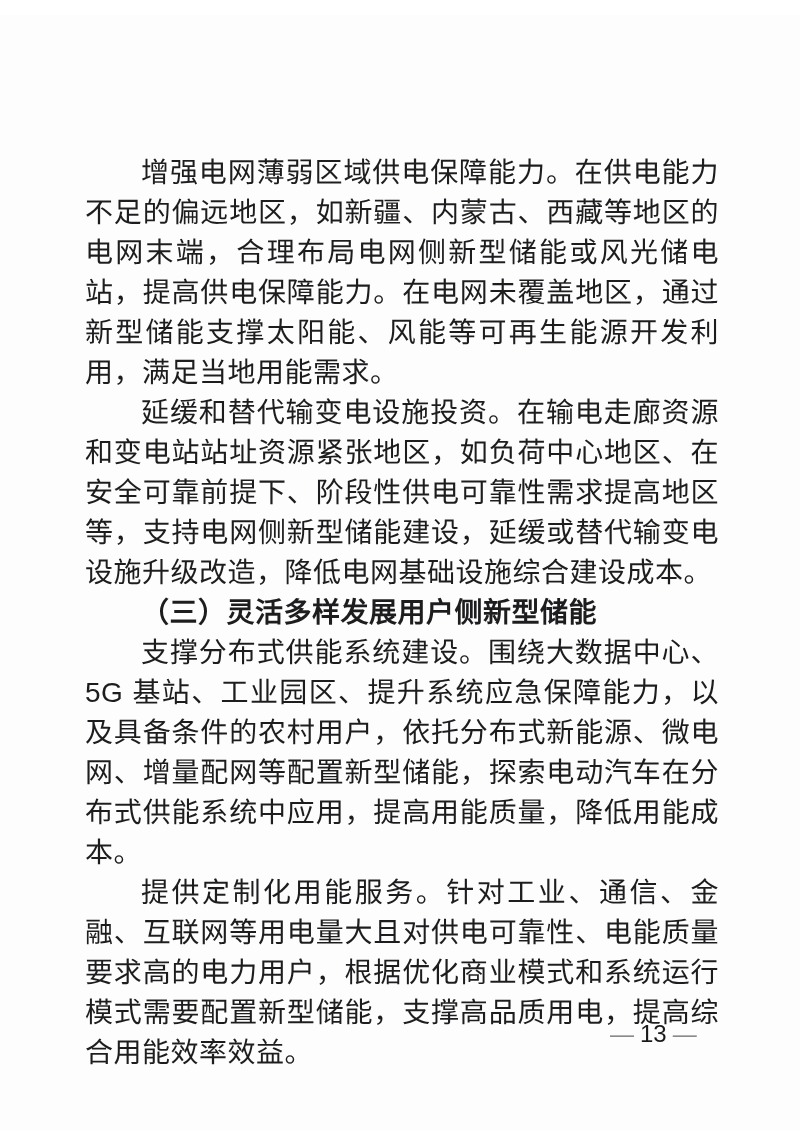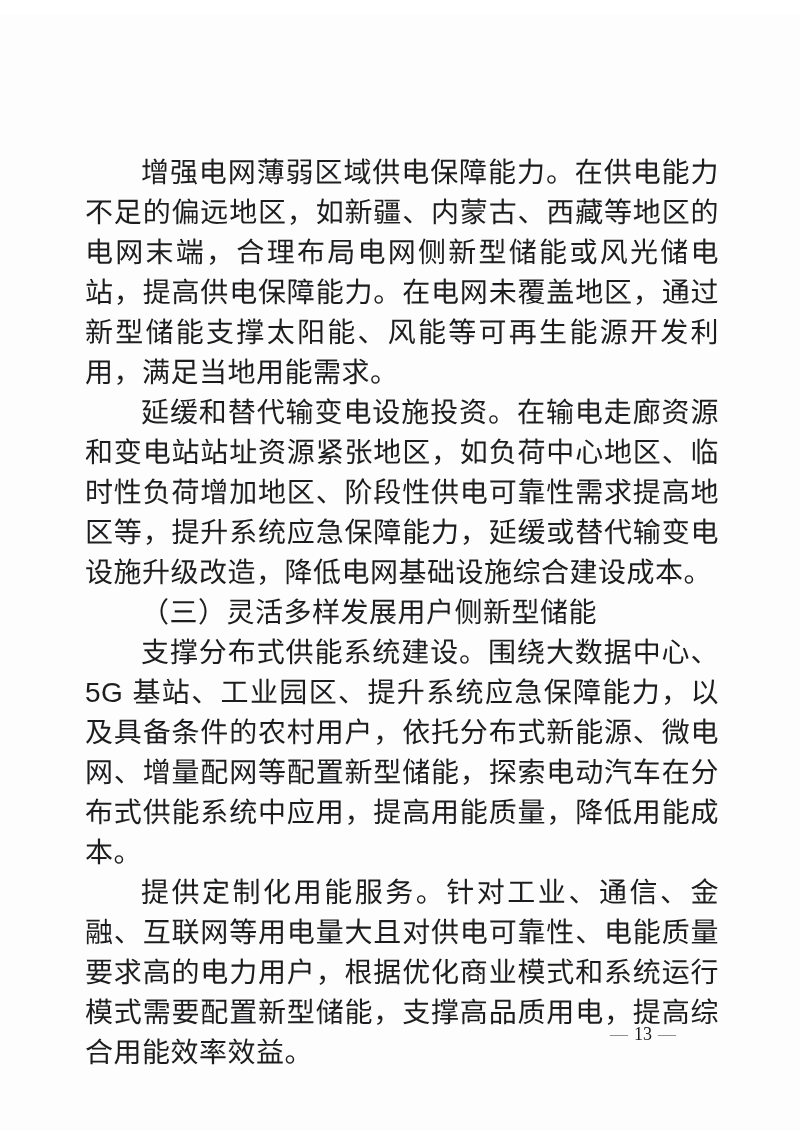--- a/index.html
+++ b/index.html
@@ -26,49 +26,49 @@
     line-height: 40px;
     text-align: justify;
     letter-spacing: 0.5px;
   }
   .content p {
     margin: 0;
     padding: 0;
     text-indent: 2em;
   }
   .content p.section-heading {
-    font-weight: 400;
+    font-weight: 700;
   }
   .page-footer {
     position: absolute;
     left: 604px;
     top: 1004px;
-    font-family: Liberation Serif, serif;
-    font-size: 18px;
+    font-family: Liberation Sans, sans-serif;
+    font-size: 24px;
     line-height: 30px;
     color: #222222;
     white-space: nowrap;
   }
   .page-footer .dash {
     color: #8a8a8a;
     padding: 0 6px;
     font-weight: 400;
   }
   .page-footer .num {
     color: #1a1a1a;
   }
 </style>
 </head>
 <body>
 
 <div class="page">
 
   <div class="content">
     <p>增强电网薄弱区域供电保障能力。在供电能力不足的偏远地区，如新疆、内蒙古、西藏等地区的电网末端，合理布局电网侧新型储能或风光储电站，提高供电保障能力。在电网未覆盖地区，通过新型储能支撑太阳能、风能等可再生能源开发利用，满足当地用能需求。</p>
-    <p>延缓和替代输变电设施投资。在输电走廊资源和变电站站址资源紧张地区，如负荷中心地区、临时性负荷增加地区、阶段性供电可靠性需求提高地区等，提升系统应急保障能力，延缓或替代输变电设施升级改造，降低电网基础设施综合建设成本。</p>
+    <p>延缓和替代输变电设施投资。在输电走廊资源和变电站站址资源紧张地区，如负荷中心地区、在安全可靠前提下、阶段性供电可靠性需求提高地区等，支持电网侧新型储能建设，延缓或替代输变电设施升级改造，降低电网基础设施综合建设成本。</p>
     <p class="section-heading">（三）灵活多样发展用户侧新型储能</p>
     <p>支撑分布式供能系统建设。围绕大数据中心、5G 基站、工业园区、提升系统应急保障能力，以及具备条件的农村用户，依托分布式新能源、微电网、增量配网等配置新型储能，探索电动汽车在分布式供能系统中应用，提高用能质量，降低用能成本。</p>
     <p>提供定制化用能服务。针对工业、通信、金融、互联网等用电量大且对供电可靠性、电能质量要求高的电力用户，根据优化商业模式和系统运行模式需要配置新型储能，支撑高品质用电，提高综合用能效率效益。</p>
   </div>
 
   <div class="page-footer">
     <span class="dash">—</span><span class="num">13</span><span class="dash">—</span>
   </div>
 
 </div>

